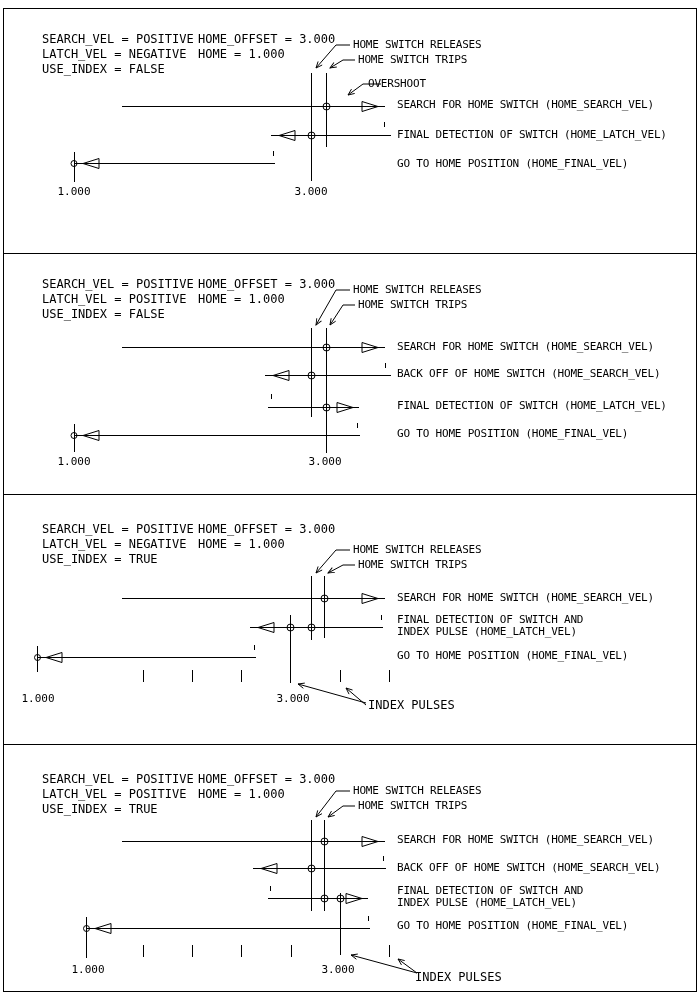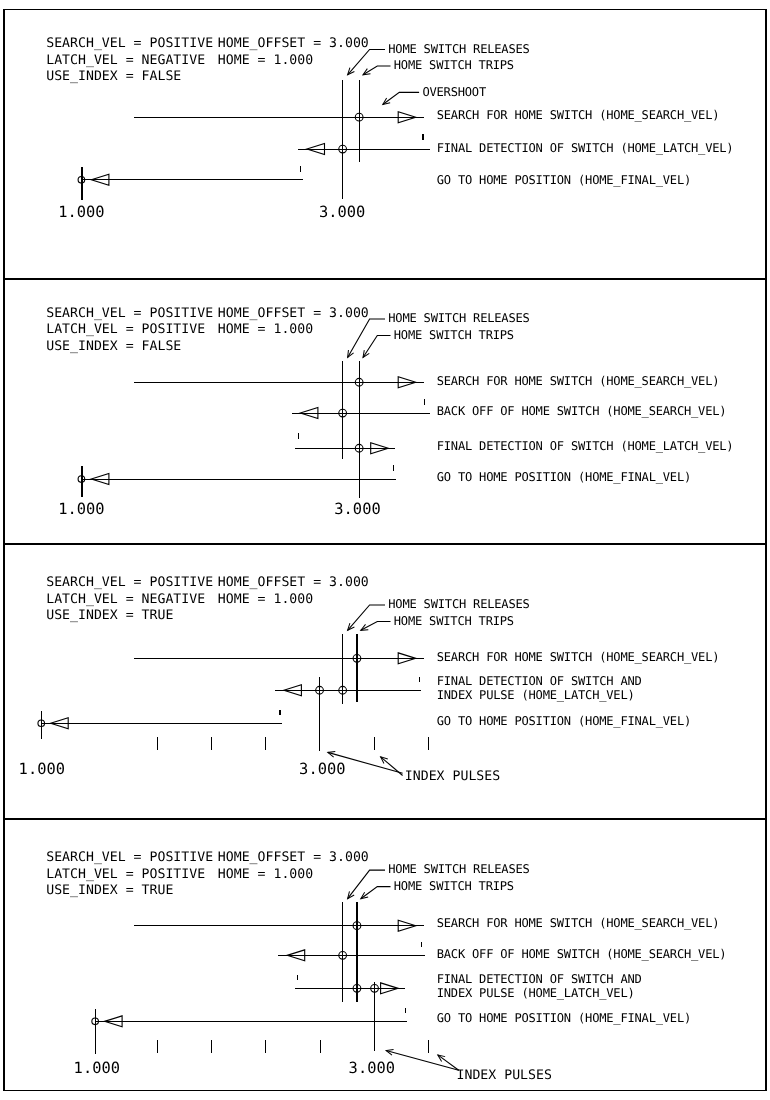--- a/index.html
+++ b/index.html
@@ -2,21 +2,21 @@
 <html><head>
 <meta charset="utf-8">
 <style>
   html,body{margin:0;padding:0;background:#fff;}
   #stage{position:relative;width:700px;height:1000px;background:#ffffff;overflow:hidden;
          font-family:"DejaVu Sans Mono","Liberation Mono",monospace;color:#000;}
   #geom{position:absolute;left:0;top:0;}
   .txt{position:absolute;white-space:pre-line;color:#000;}
   .params{font-size:12px;line-height:15px;letter-spacing:0px;}
   .callout{font-size:11px;line-height:12px;letter-spacing:-0.2px;}
-  .axis{font-size:14px;transform:translateX(-50%);}
+  .axis{font-size:11px;transform:translateX(-50%);}
   .idx{font-size:12px;}
   svg line,svg polyline,svg polygon,svg circle,svg rect,svg path{stroke:#000;fill:none;stroke-width:1;}
   .crisp{shape-rendering:crispEdges;}
   .frame{stroke-width:1.5;}
 </style>
 </head>
 <body>
 
 <div id="stage">
 
@@ -183,21 +183,21 @@
   </svg>
 
   <div>
     <span class="txt params" style="left:42px;top:32px">SEARCH_VEL = POSITIVE</span>
     <span class="txt params" style="left:42px;top:47px">LATCH_VEL = NEGATIVE</span>
     <span class="txt params" style="left:42px;top:62px">USE_INDEX = FALSE</span>
     <span class="txt params" style="left:198px;top:32px">HOME_OFFSET = 3.000</span>
     <span class="txt params" style="left:198px;top:47px">HOME = 1.000</span>
     <span class="txt callout" style="left:353px;top:39px">HOME SWITCH RELEASES</span>
     <span class="txt callout" style="left:358px;top:54px">HOME SWITCH TRIPS</span>
-    <span class="txt callout" style="left:384px;top:78px">OVERSHOOT</span>
+    <span class="txt callout" style="left:368px;top:78px">OVERSHOOT</span>
     <span class="txt callout" style="left:397px;top:99px">SEARCH FOR HOME SWITCH (HOME_SEARCH_VEL)</span>
     <span class="txt callout" style="left:397px;top:129px">FINAL DETECTION OF SWITCH (HOME_LATCH_VEL)</span>
     <span class="txt callout" style="left:397px;top:158px">GO TO HOME POSITION (HOME_FINAL_VEL)</span>
     <span class="txt axis" style="left:74px;top:185px">1.000</span>
     <span class="txt axis" style="left:311px;top:185px">3.000</span>
   </div>
 
   <div>
     <span class="txt params" style="left:42px;top:277px">SEARCH_VEL = POSITIVE</span>
     <span class="txt params" style="left:42px;top:292px">LATCH_VEL = POSITIVE</span>

